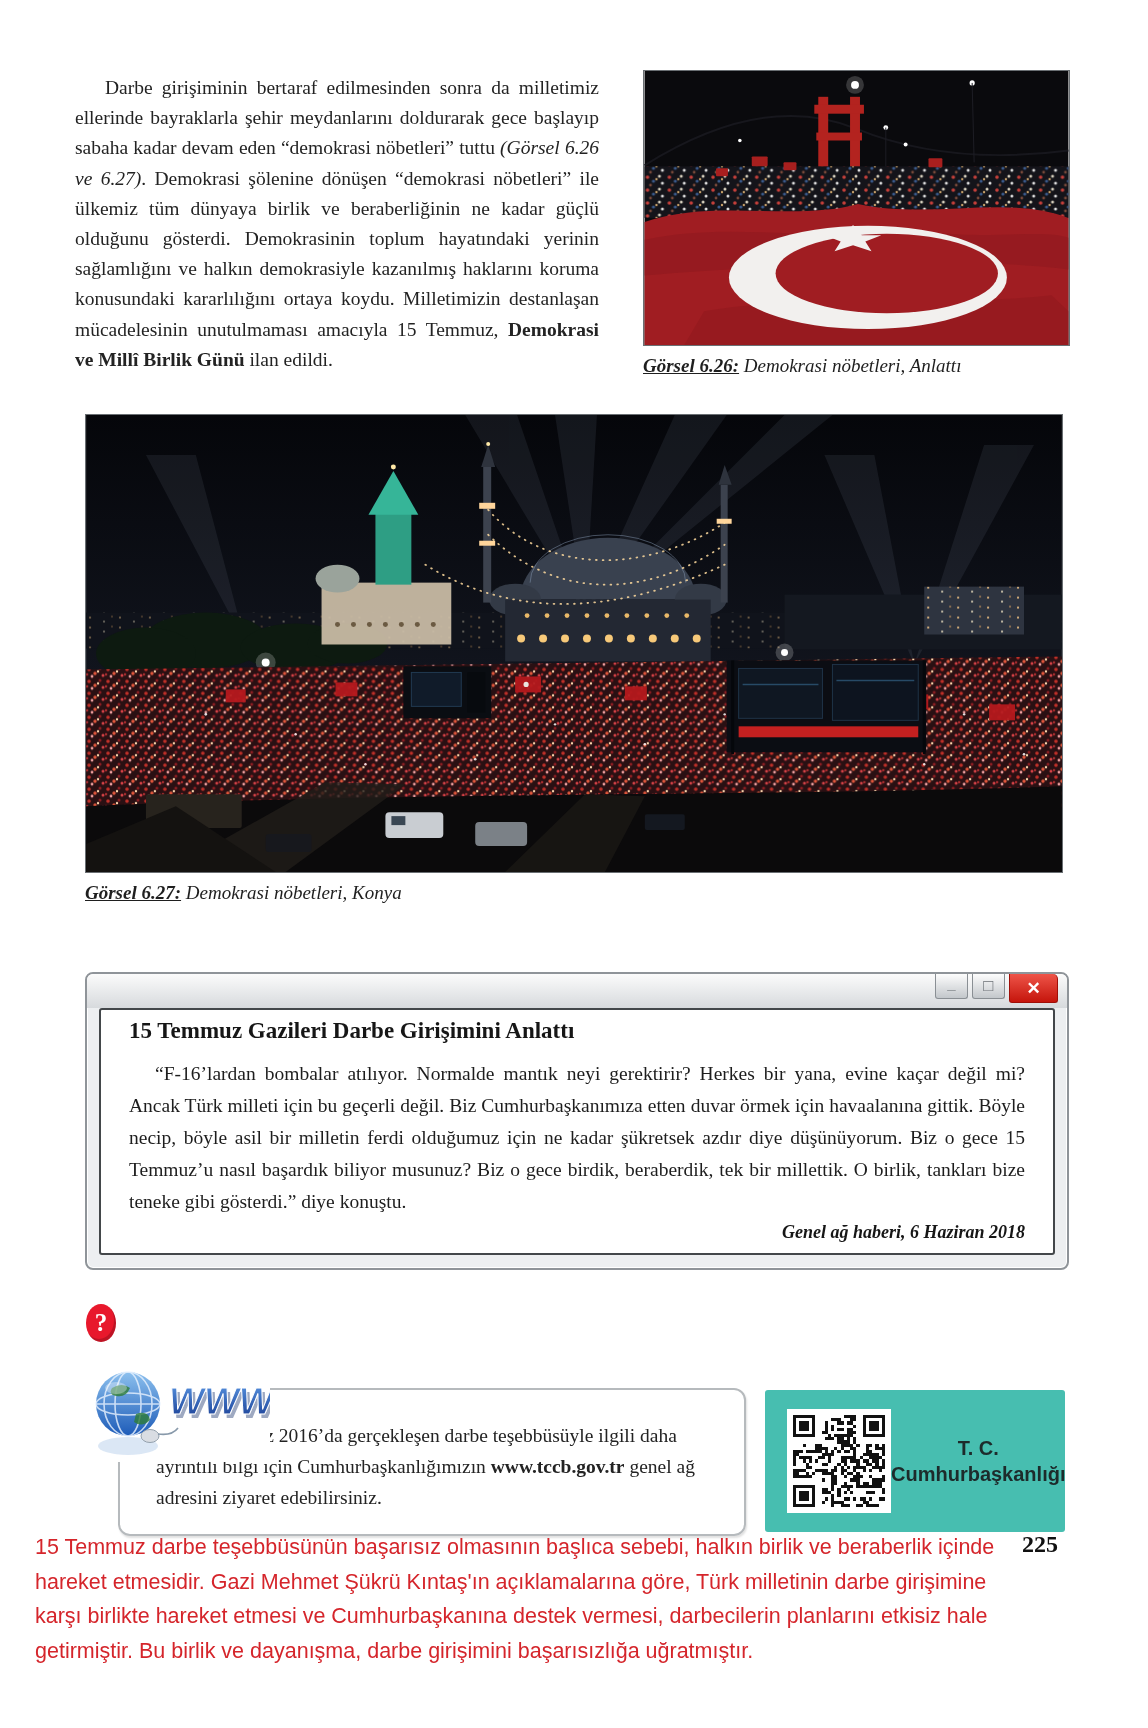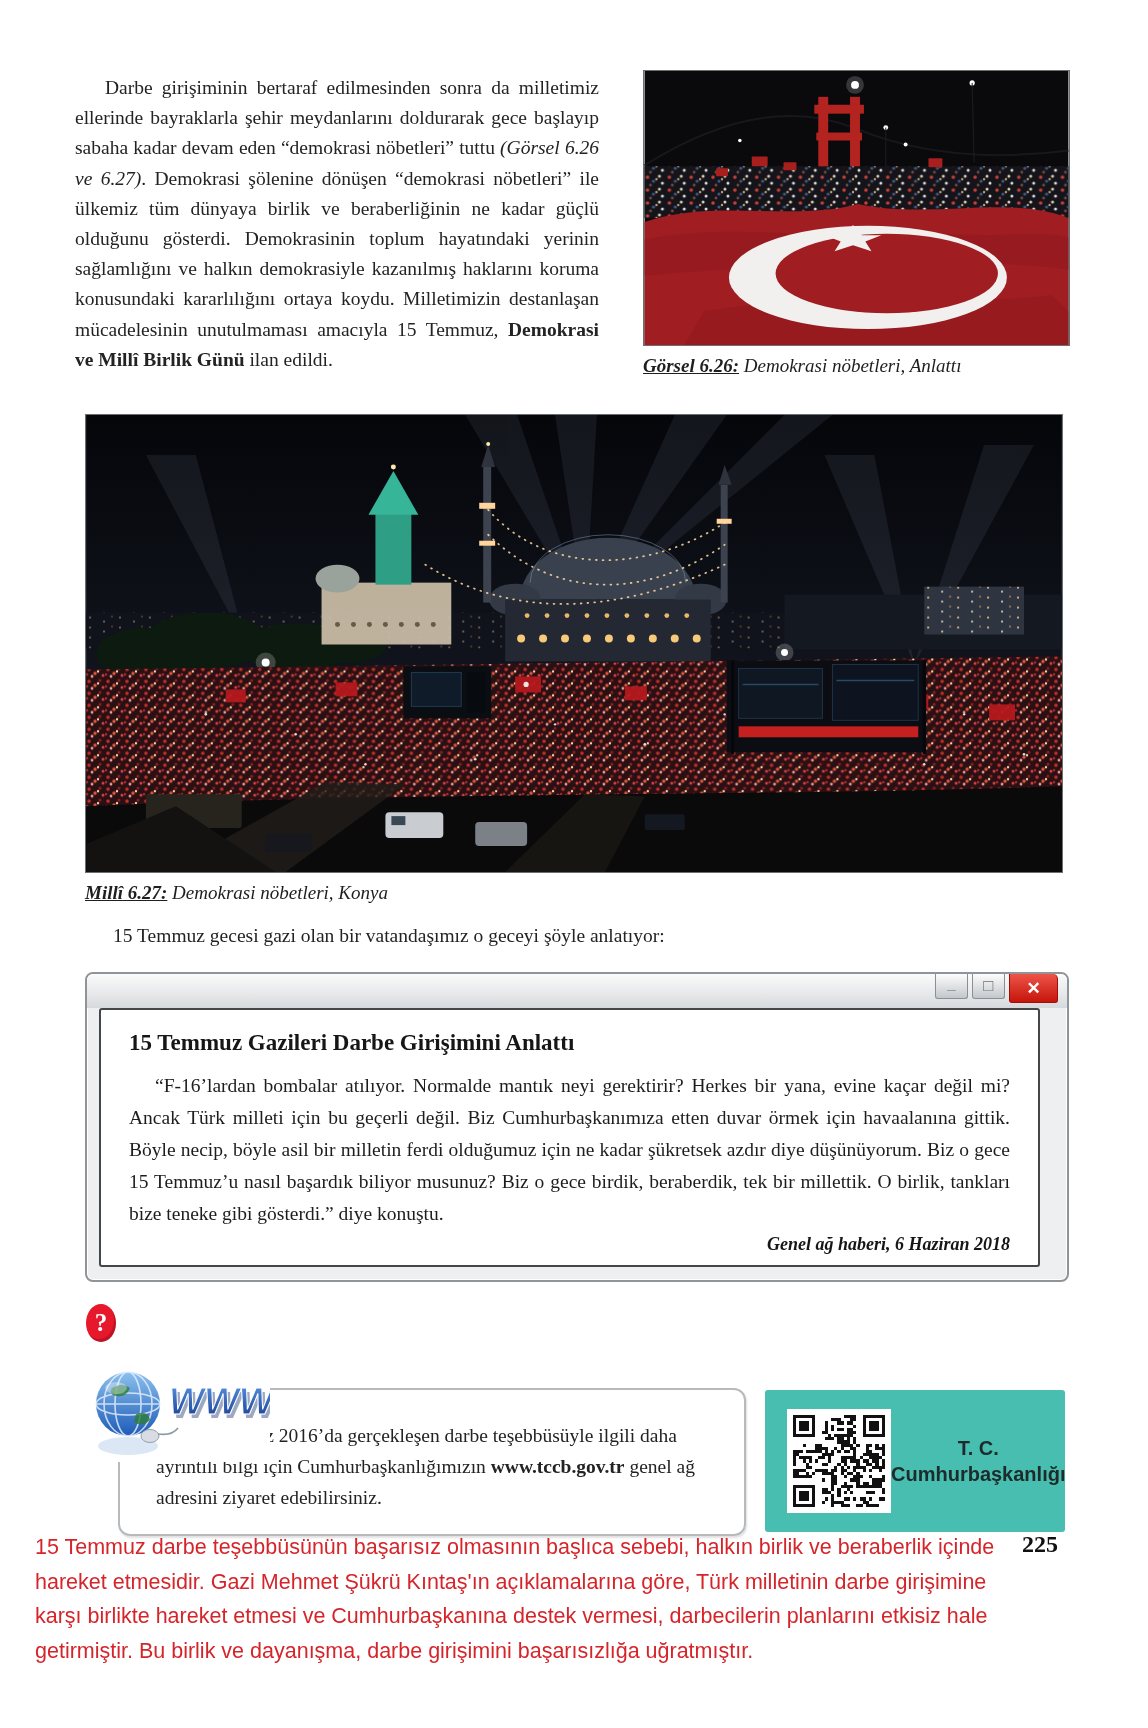--- a/index.html
+++ b/index.html
@@ -34,21 +34,21 @@
   .win-controls{position:absolute;top:0;right:9px;display:flex;align-items:flex-start;}
   .wbtn{border:1px solid #8a8f94;border-top:none;background:linear-gradient(#fdfdfd,#c3c7cb);
         width:31px;height:24px;border-radius:0 0 3px 3px;margin-left:4px;display:flex;
         align-items:center;justify-content:center;
         font-family:"Liberation Sans",sans-serif;font-weight:bold;font-size:15px;color:#6d7277;}
   .wbtn.min span{margin-top:-6px;}
   .wbtn.max{font-size:17px;}
   .wbtn.close{background:linear-gradient(#ee5448,#c5150c);color:#ffffff;width:47px;height:28px;
               border-color:#9f0f08;border-radius:0 5px 3px 3px;font-size:17px;}
   .news-content{background:#ffffff;border:2px solid #43474a;border-radius:3px;
-                margin:0 27px 13px 12px;padding:16px 28px 10px 28px;}
+                margin:0 12px 13px 12px;padding:4px 28px 10px 28px;}
   .headline{margin:4px 0 14px 0;font-size:23px;font-weight:bold;color:#161616;}
   .byline{margin:0 0 13px 0;font-size:20px;color:#1d1d1d;}
   .quote{margin:0;font-size:19.5px;line-height:32px;text-align:justify;text-indent:26px;color:#1d1d1d;}
   .source{margin:4px 0 0 0;font-size:18px;font-weight:bold;font-style:italic;text-align:right;color:#161616;}
 
   
   .question-row{position:absolute;top:1304px;left:86px;width:920px;display:flex;gap:14px;align-items:center;}
   .q-icon{flex:0 0 auto;width:30px;height:38px;border-radius:50%;background:#e8182c;color:#ffffff;
           display:flex;align-items:center;justify-content:center;font-weight:bold;font-size:25px;
           box-shadow:inset -2px -3px 0 rgba(0,0,0,.18);}
@@ -301,26 +301,25 @@
           <rect x="300" y="398" width="58" height="26" rx="4" fill="#c9cdd2"></rect>
           <rect x="306" y="402" width="14" height="9" fill="#3a4754"></rect>
           <rect x="390" y="408" width="52" height="24" rx="4" fill="#8f969e" opacity=".85"></rect>
           <rect x="180" y="420" width="46" height="18" rx="3" fill="#17181d"></rect>
           <rect x="560" y="400" width="40" height="16" rx="2" fill="#141820"></rect>
         </g>
         <polygon points="0,430 90,392 190,458 0,458" fill="#141210"></polygon>
       </svg>
     </span>
     <figcaption>
-      <span class="cap-label">Millî 6.27:</span>
+      <span class="cap-label">Görsel 6.27:</span>
       <span class="cap-text">Demokrasi nöbetleri, Konya</span>
     </figcaption>
   </figure>
 
-  <p class="lead-in">15 Temmuz gecesi gazi olan bir vatandaşımız o geceyi şöyle anlatıyor:</p>
 
   <div class="news-window">
     <div class="titlebar">
       <div class="win-controls">
         <div class="wbtn min">
             <span>_</span>
           </div>
         <div class="wbtn max">
             <span>□</span>
           </div>

